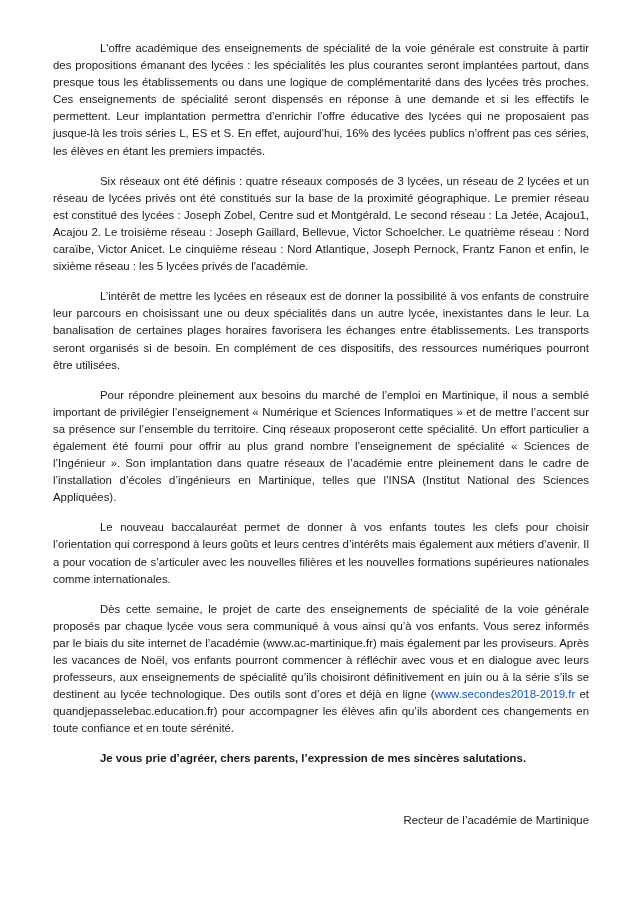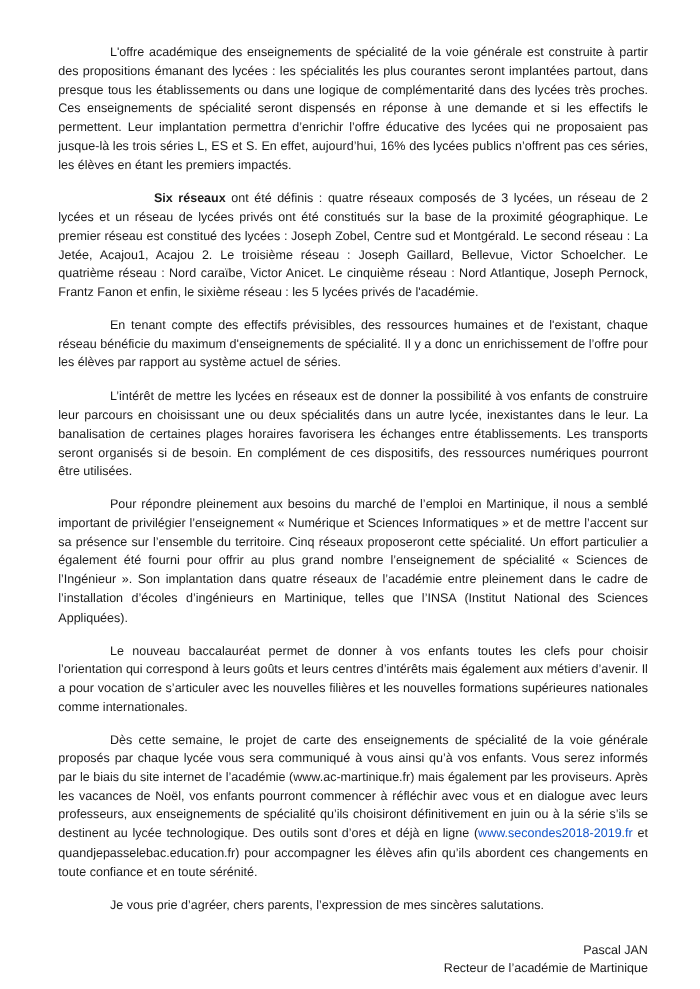--- a/index.html
+++ b/index.html
@@ -21,53 +21,52 @@
     font-family: "Liberation Sans", "DejaVu Sans", sans-serif;
     font-size: 11.4px;
     line-height: 17.1px;
     color: #1a1a1a;
   }
   .para {
     margin: 0 0 13px 0;
     text-align: justify;
     text-indent: 47px;
   }
-  .bold { font-weight: bold; margin-left: 40px; }
+  .bold { font-weight: normal; }
   .link {
     color: #1155cc;
     cursor: pointer;
   }
   .closing {
-    margin: 0 0 24px 0;
+    margin: 0 0 44px 0;
     text-indent: 47px;
+    font-weight: bold;
   }
   .signature {
     text-align: right;
     padding-right: 0;
   }
   .signature div { margin: 0; }
 </style>
 </head>
 <body>
 
 <div class="page">
   <p class="para">L'offre académique des enseignements de spécialité de la voie générale est construite à partir des propositions émanant des lycées : les spécialités les plus courantes seront implantées partout, dans presque tous les établissements ou dans une logique de complémentarité dans des lycées très proches. Ces enseignements de spécialité seront dispensés en réponse à une demande et si les effectifs le permettent. Leur implantation permettra d’enrichir l’offre éducative des lycées qui ne proposaient pas jusque-là les trois séries L, ES et S. En effet, aujourd’hui, 16% des lycées publics n’offrent pas ces séries, les élèves en étant les premiers impactés.</p>
 
   <p class="para"><span class="bold">Six réseaux</span><span> ont été définis : quatre réseaux composés de 3 lycées, un réseau de 2 lycées et un réseau de lycées privés ont été constitués sur la base de la proximité géographique. Le premier réseau est constitué des lycées : Joseph Zobel, Centre sud et Montgérald. Le second réseau : La Jetée, Acajou1, Acajou 2. Le troisième réseau : Joseph Gaillard, Bellevue, Victor Schoelcher. Le quatrième réseau : Nord caraïbe, Victor Anicet. Le cinquième réseau : Nord Atlantique, Joseph Pernock, Frantz Fanon et enfin, le sixième réseau : les 5 lycées privés de l'académie.</span></p>
 
-  <p class="para">En tenant compte des effectifs prévisibles, des ressources humaines et de l'existant, chaque réseau bénéficie du maximum d'enseignements de spécialité. Il y a donc un enrichissement de l’offre pour les élèves par rapport au système actuel de séries.</p>
 
   <p class="para">L’intérêt de mettre les lycées en réseaux est de donner la possibilité à vos enfants de construire leur parcours en choisissant une ou deux spécialités dans un autre lycée, inexistantes dans le leur. La banalisation de certaines plages horaires favorisera les échanges entre établissements. Les transports seront organisés si de besoin. En complément de ces dispositifs, des ressources numériques pourront être utilisées.</p>
 
   <p class="para">Pour répondre pleinement aux besoins du marché de l’emploi en Martinique, il nous a semblé important de privilégier l’enseignement « Numérique et Sciences Informatiques » et de mettre l’accent sur sa présence sur l’ensemble du territoire. Cinq réseaux proposeront cette spécialité. Un effort particulier a également été fourni pour offrir au plus grand nombre l’enseignement de spécialité « Sciences de l’Ingénieur ». Son implantation dans quatre réseaux de l’académie entre pleinement dans le cadre de l’installation d’écoles d’ingénieurs en Martinique, telles que l’INSA (Institut National des Sciences Appliquées).</p>
 
   <p class="para">Le nouveau baccalauréat permet de donner à vos enfants toutes les clefs pour choisir l’orientation qui correspond à leurs goûts et leurs centres d’intérêts mais également aux métiers d’avenir. Il a pour vocation de s’articuler avec les nouvelles filières et les nouvelles formations supérieures nationales comme internationales.</p>
 
   <p class="para"><span>Dès cette semaine, le projet de carte des enseignements de spécialité de la voie générale proposés par chaque lycée vous sera communiqué à vous ainsi qu’à vos enfants. Vous serez informés par le biais du site internet de l’académie (www.ac-martinique.fr) mais également par les proviseurs. Après les vacances de Noël, vos enfants pourront commencer à réfléchir avec vous et en dialogue avec leurs professeurs, aux enseignements de spécialité qu’ils choisiront définitivement en juin ou à la série s’ils se destinent au lycée technologique. Des outils sont d’ores et déjà en ligne (</span><a class="link">www.secondes2018-2019.fr</a><span> et quandjepasselebac.education.fr) pour accompagner les élèves afin qu’ils abordent ces changements en toute confiance et en toute sérénité.</span></p>
 
   <p class="closing">Je vous prie d’agréer, chers parents, l’expression de mes sincères salutations.</p>
 
   <div class="signature">
-    <div>Pascal JAN</div>
     <div>Recteur de l’académie de Martinique</div>
 
   </div>
 </div>
 
 </body></html>

